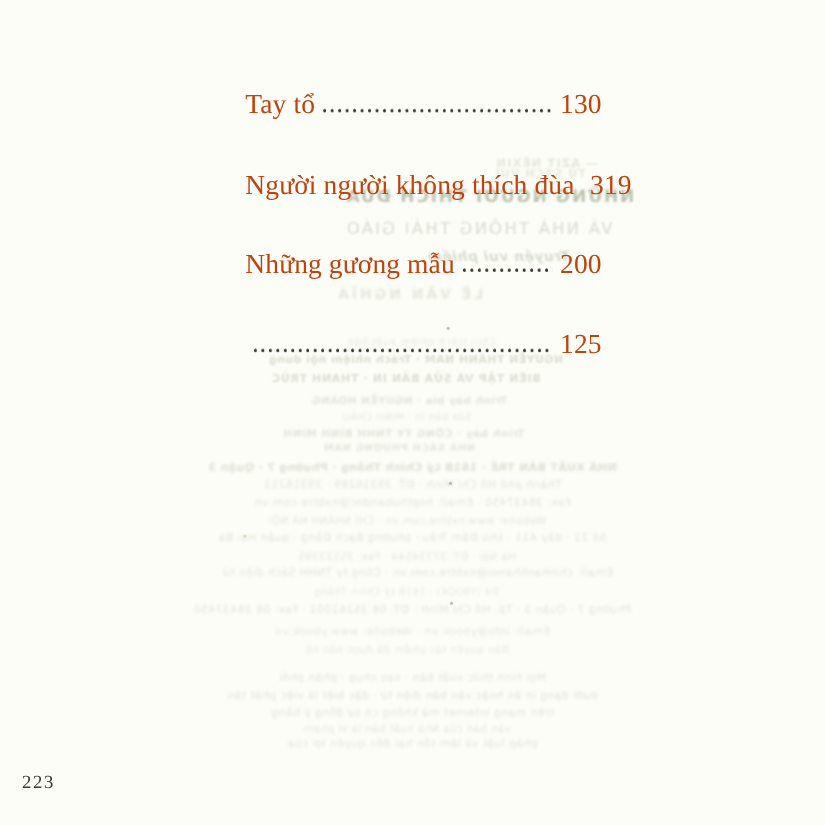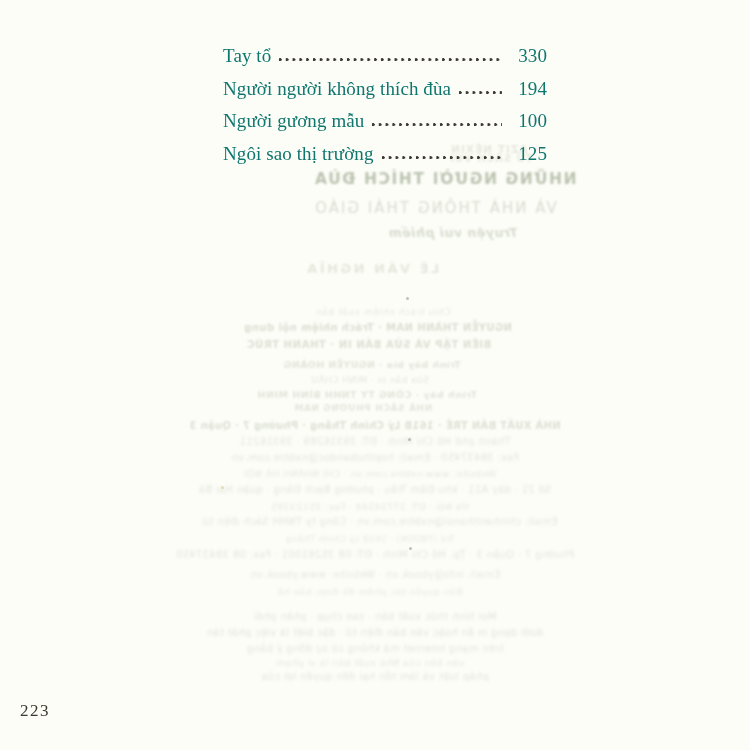--- a/index.html
+++ b/index.html
@@ -12,23 +12,24 @@
   }
   
   .toc{
     position:absolute;
     left:223px;top:40px;width:324px;
   }
   .toc-row{
     display:flex;
     align-items:baseline;
     line-height:32.6px;
-    font-size:19px;
-    color:#0f766e;
+    font-size:25px;
+    color:#c2410c;
     letter-spacing:0.1px;
+    margin-top:40px;
   }
   .toc-title{white-space:nowrap;}
   .dots{
     flex:1;
     height:5px;
     margin:0 5px 0 7px;
     align-self:baseline;
     background-image:radial-gradient(circle at 2.2px 2.6px, #3d3a32 1.25px, rgba(0,0,0,0) 1.7px);
     background-size:6.8px 5px;
     background-repeat:repeat-x;
@@ -103,34 +104,33 @@
       <div class="bleed-line" style="top: 627px; font-size: 10px; font-weight: normal; letter-spacing: 0.3px; opacity: 0.42; filter: blur(1.4px); color: rgb(181, 191, 168); transform: translateX(calc(-50% + 0px)) scaleX(-1);">dưới dạng in ấn hoặc văn bản điện tử · đặc biệt là việc phát tán</div>
       <div class="bleed-line" style="top: 643px; font-size: 10px; font-weight: normal; letter-spacing: 0.3px; opacity: 0.4; filter: blur(1.4px); color: rgb(183, 193, 171); transform: translateX(calc(-50% + 0px)) scaleX(-1);">trên mạng Internet mà không có sự đồng ý bằng</div>
       <div class="bleed-line" style="top: 657px; font-size: 9.5px; font-weight: normal; letter-spacing: 0.3px; opacity: 0.38; filter: blur(1.4px); color: rgb(185, 194, 172); transform: translateX(calc(-50% - 5px)) scaleX(-1);">văn bản của Nhà xuất bản là vi phạm</div>
       <div class="bleed-line" style="top: 671px; font-size: 10px; font-weight: normal; letter-spacing: 0.3px; opacity: 0.4; filter: blur(1.4px); color: rgb(183, 193, 171); transform: translateX(calc(-50% + 0px)) scaleX(-1);">pháp luật và làm tổn hại đến quyền lợi của</div>
     </div>
 
   <div class="toc">
       <div class="toc-row">
         <span class="toc-title">Tay tổ</span>
         <span class="dots"></span>
-        <span class="toc-num">330</span>
+        <span class="toc-num">130</span>
       </div>
       <div class="toc-row">
         <span class="toc-title">Người người không thích đùa</span>
         <span class="dots"></span>
-        <span class="toc-num">194</span>
+        <span class="toc-num">319</span>
       </div>
       <div class="toc-row">
-        <span class="toc-title">Người gương mẫu</span>
+        <span class="toc-title">Những gương mẫu</span>
         <span class="dots"></span>
-        <span class="toc-num">100</span>
+        <span class="toc-num">200</span>
       </div>
       <div class="toc-row">
-        <span class="toc-title">Ngôi sao thị trường</span>
         <span class="dots"></span>
         <span class="toc-num">125</span>
       </div>
     </div>
 
   <div class="pagenum">223</div>
 
 <div class="speck" style="left: 406px; top: 297px;"></div>
     <div class="speck" style="left: 408px; top: 438px;"></div>
     <div class="speck" style="left: 409px; top: 547px;"></div>

